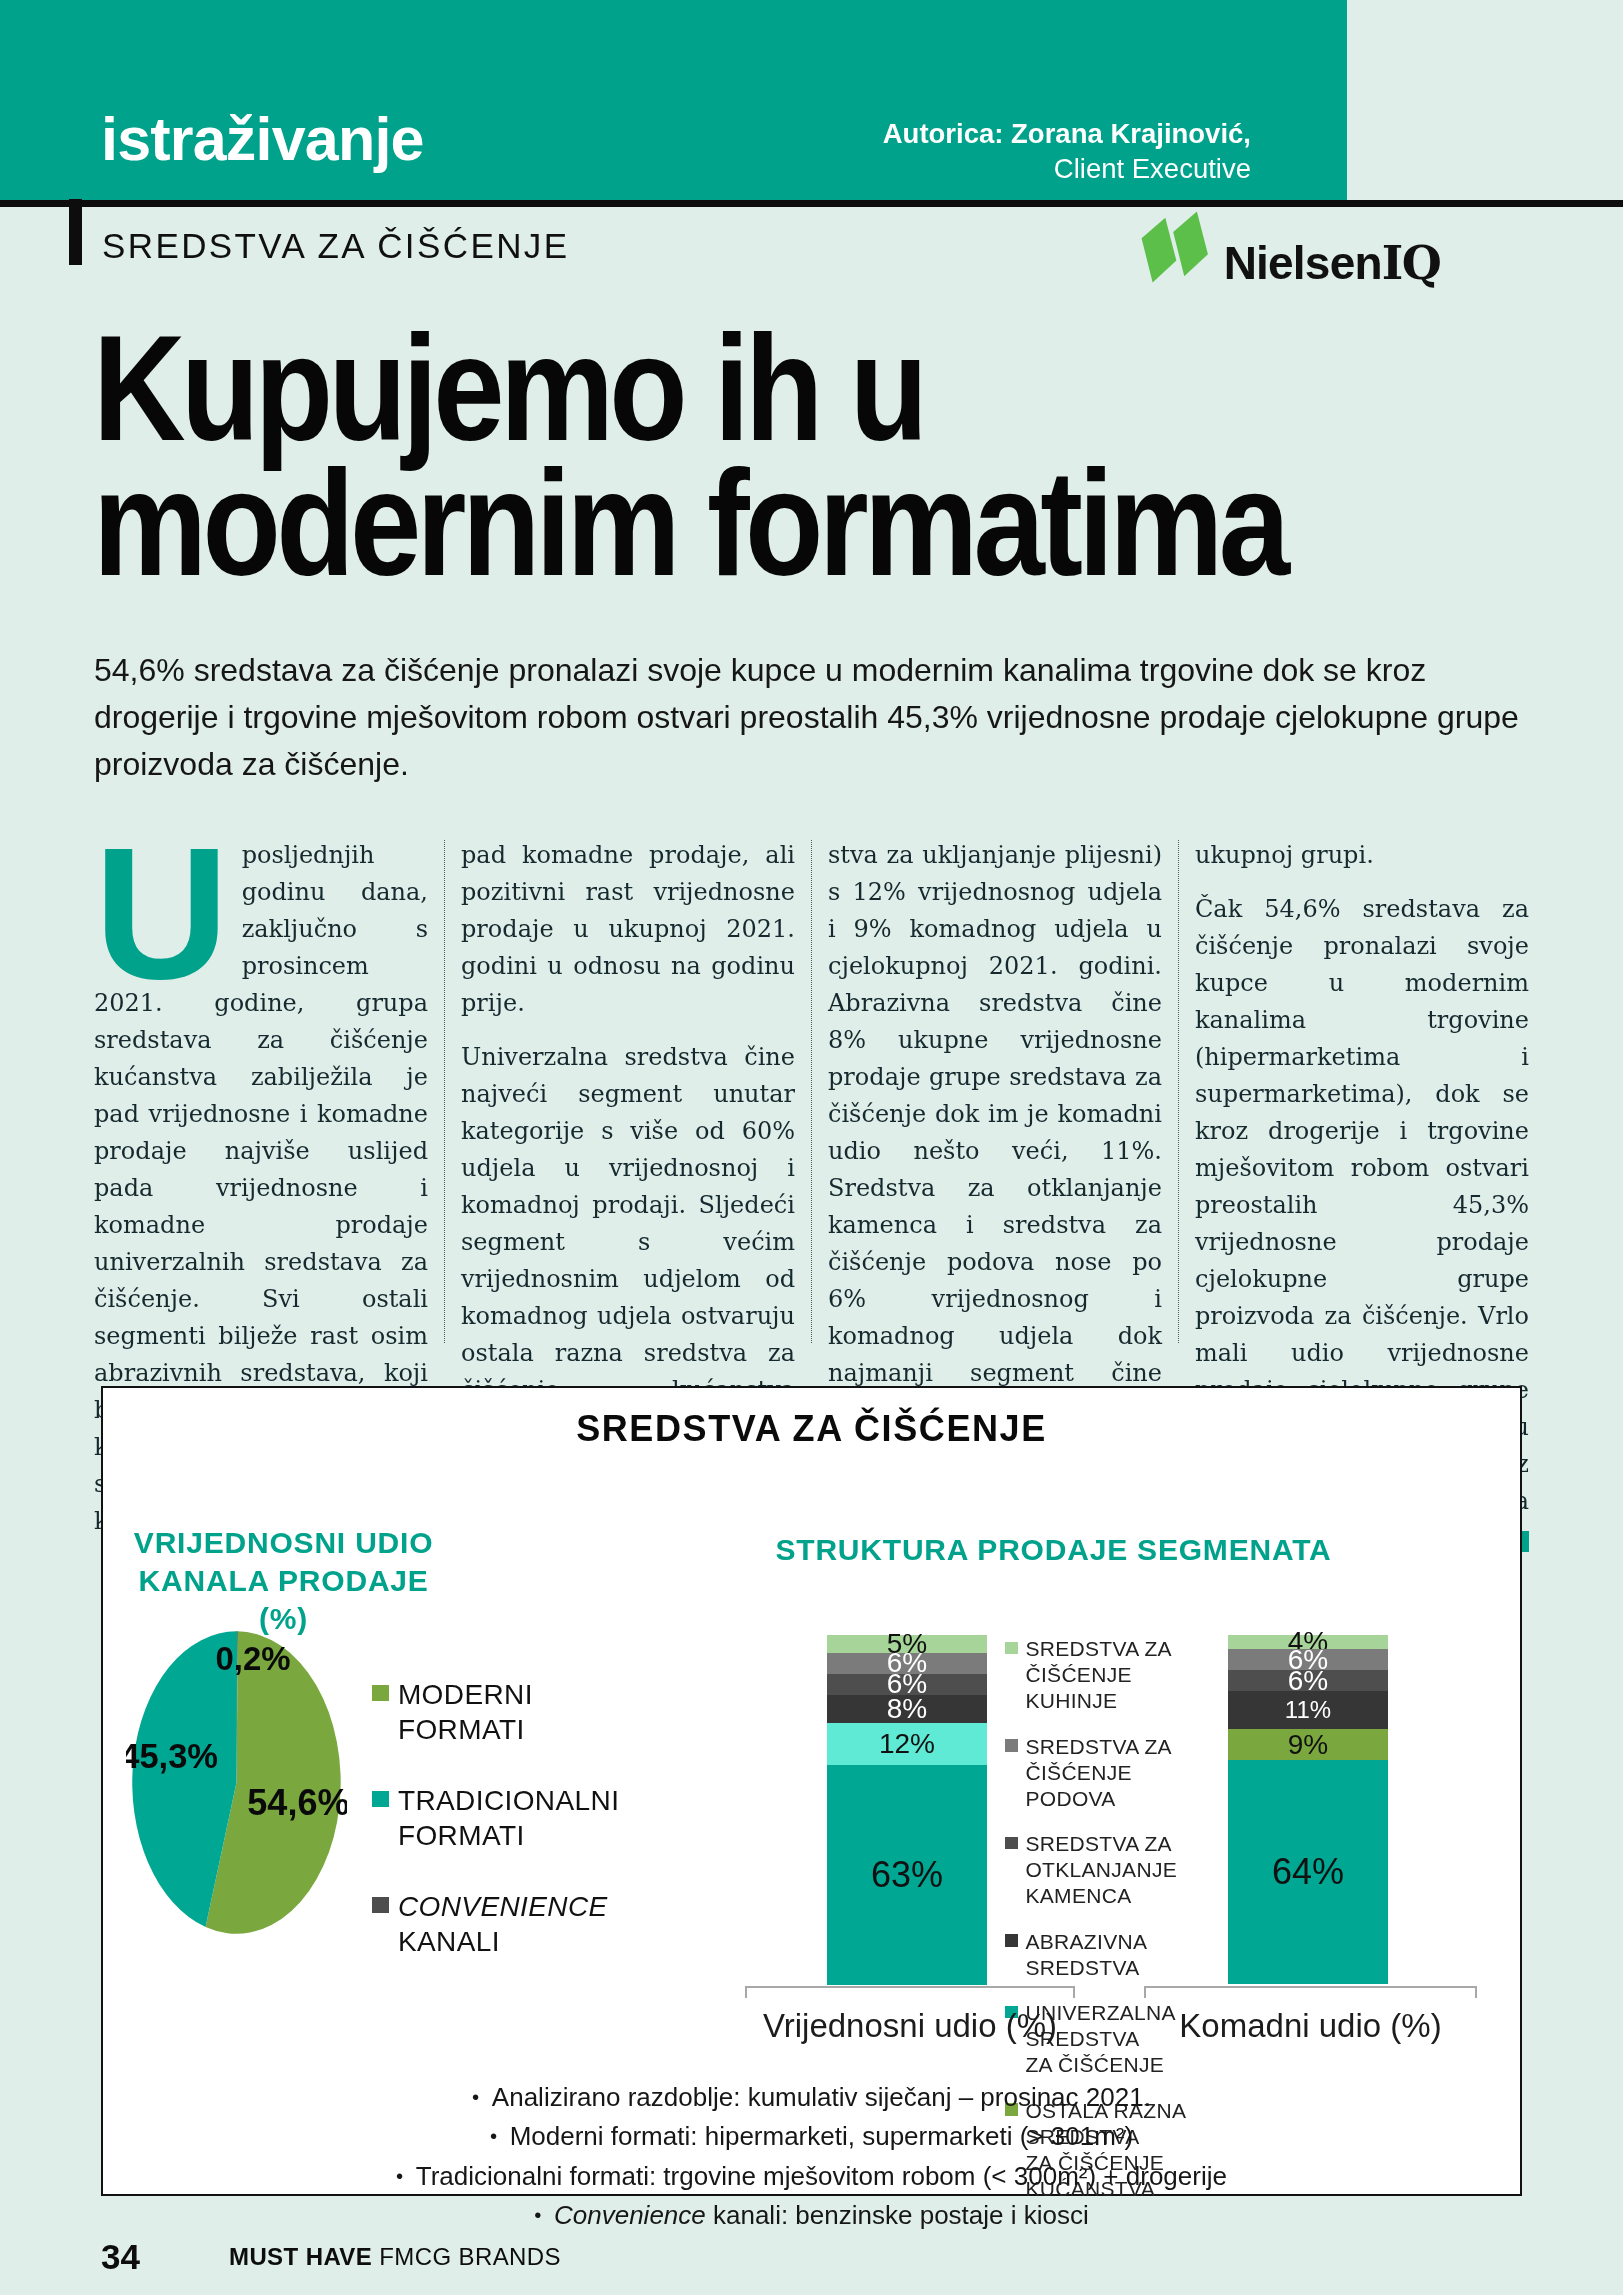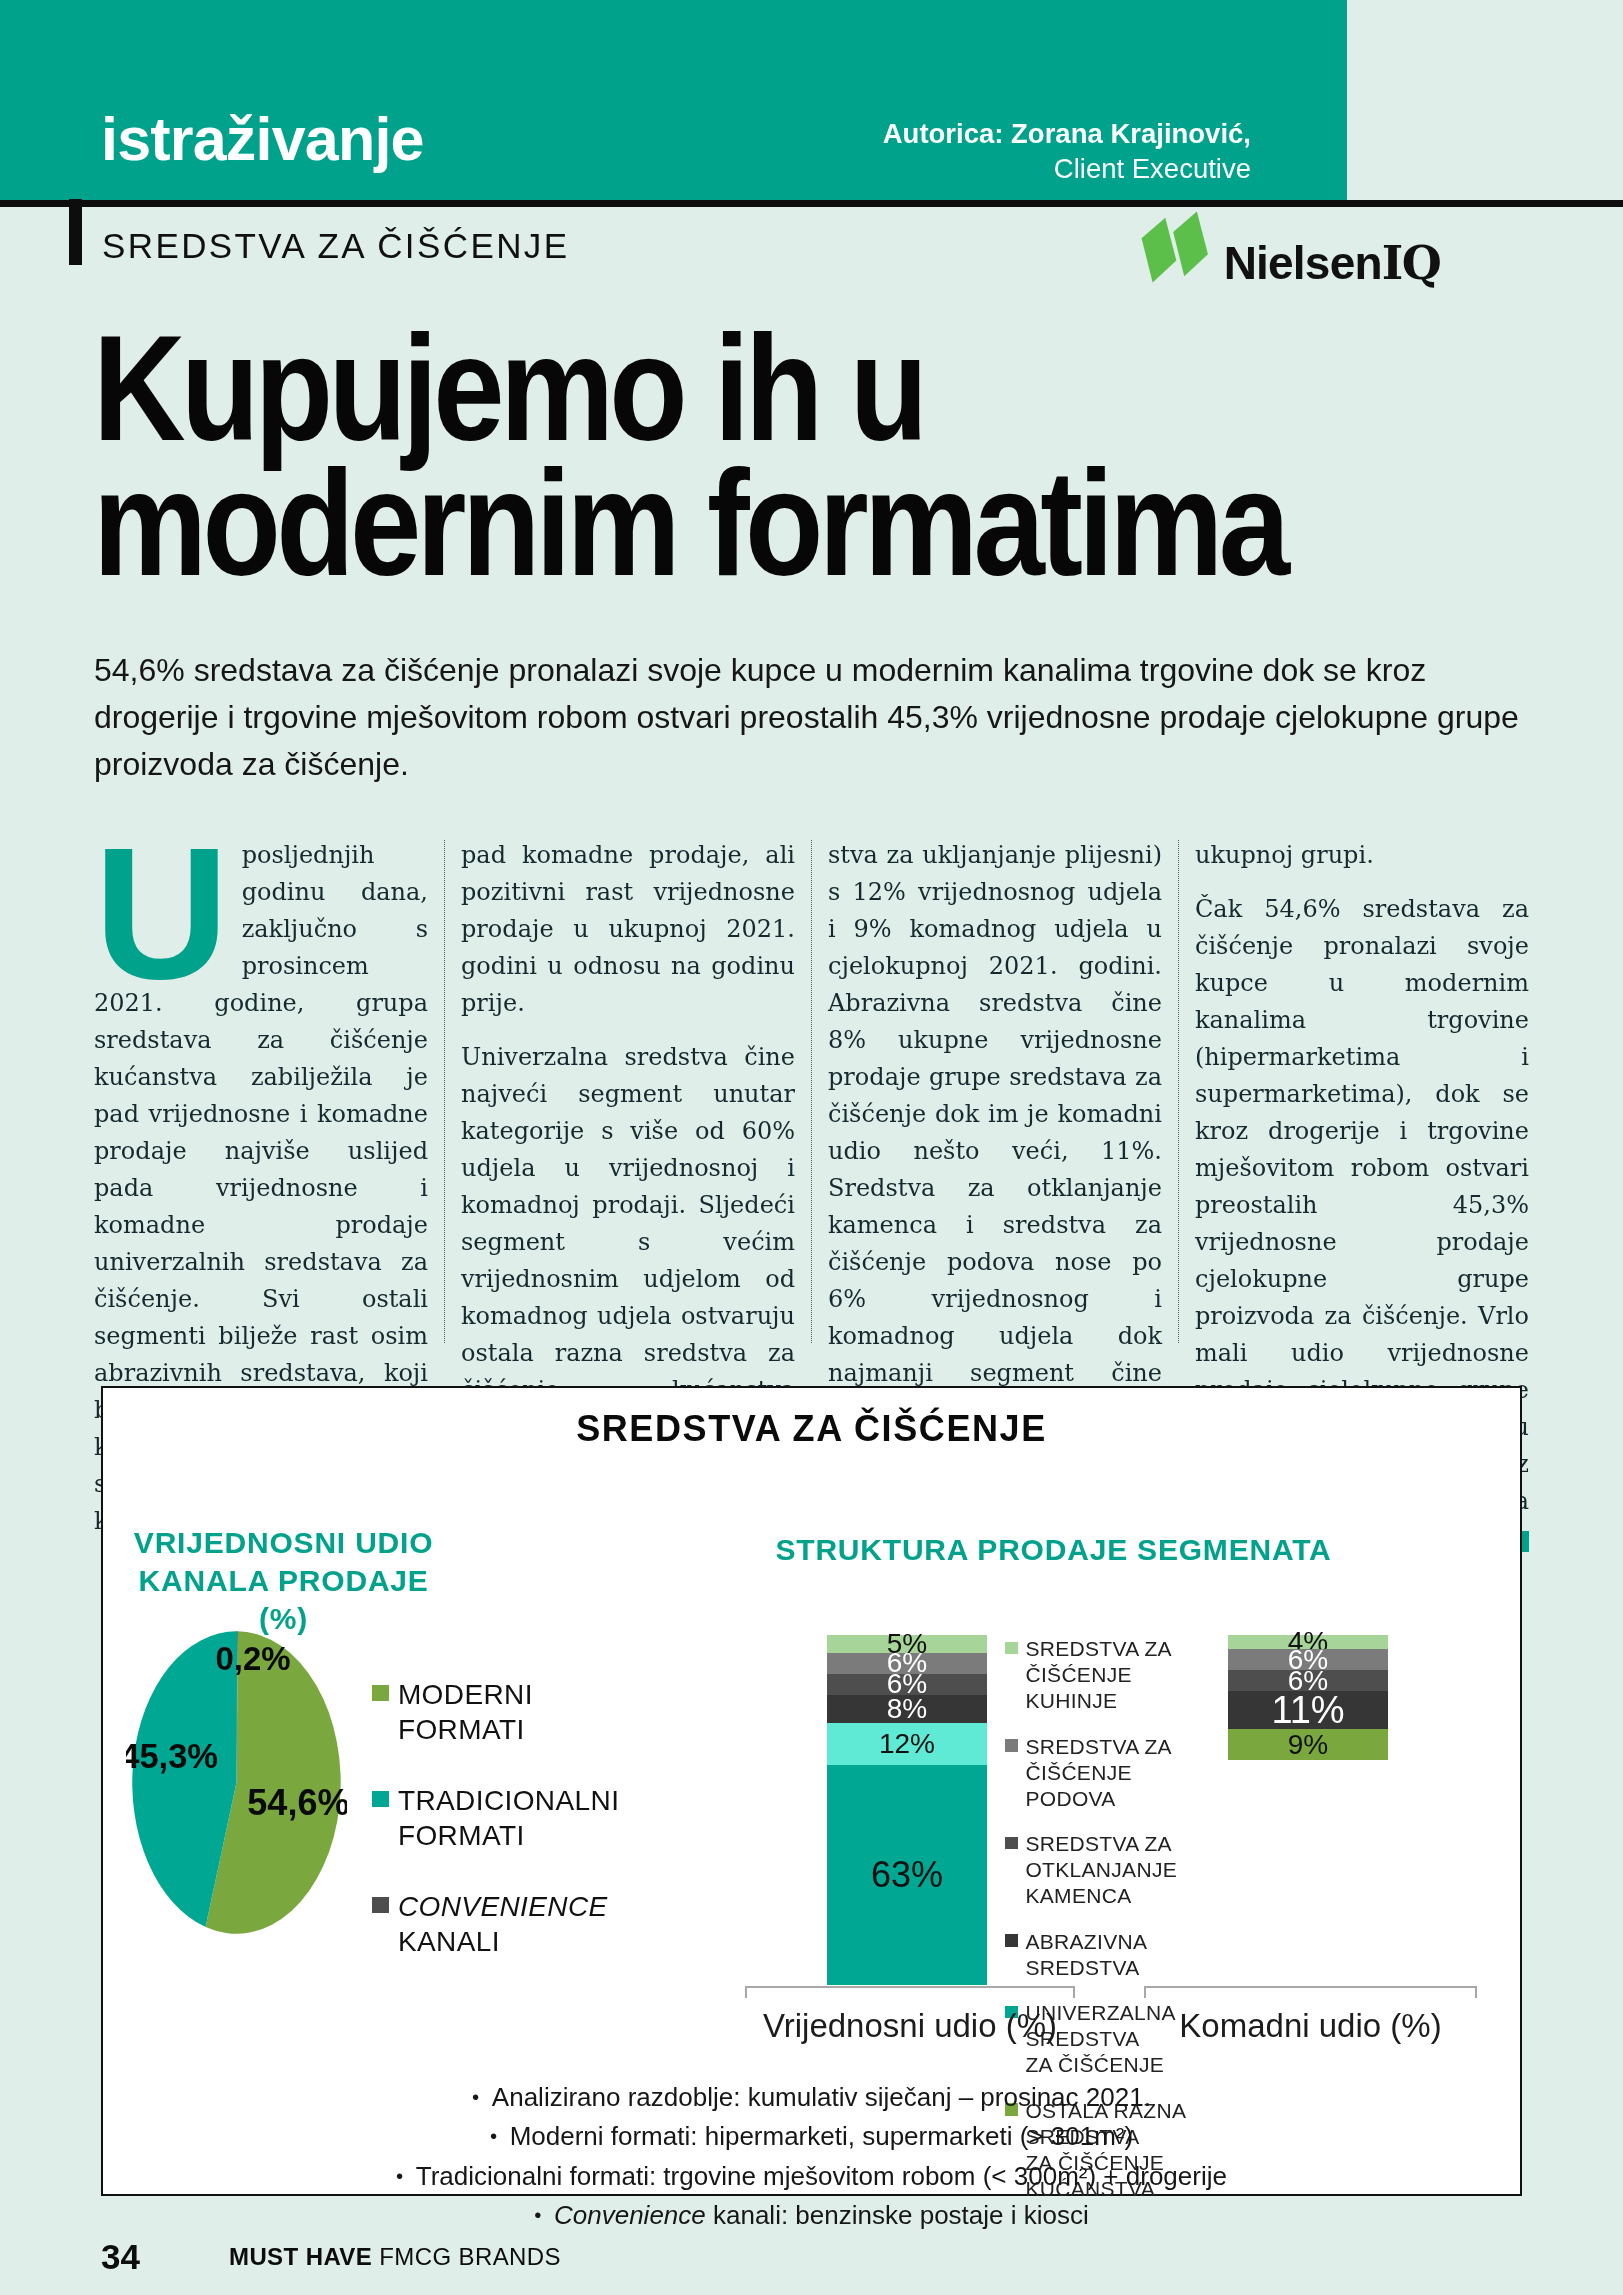--- a/index.html
+++ b/index.html
@@ -198,24 +198,27 @@
         <div class="seg" style="height: 14px; background: rgb(167, 212, 152);">
           <span style="color: rgb(17, 17, 17); font-size: 28px;">4%</span>
         </div>
         <div class="seg" style="height: 21px; background: rgb(123, 123, 123);">
           <span style="color: rgb(255, 255, 255); font-size: 28px;">6%</span>
         </div>
         <div class="seg" style="height: 21px; background: rgb(78, 78, 78);">
           <span style="color: rgb(255, 255, 255); font-size: 28px;">6%</span>
         </div>
         <div class="seg" style="height: 38px; background: rgb(54, 54, 54);">
-          <span style="color: rgb(255, 255, 255); font-size: 38px;">11%</span>
+          <span style="color: rgb(255, 255, 255); font-size: 24px;">11%</span>
         </div>
         <div class="seg" style="height: 31px; background: rgb(122, 168, 63);">
           <span style="color: rgb(17, 17, 17); font-size: 28px;">9%</span>
+        </div>
+        <div class="seg" style="height: 224px; background: rgb(0, 167, 147);">
+          <span style="color: rgb(17, 17, 17); font-size: 36px;">64%</span>
         </div>
       </div>
     <div id="bar-legend">
         <div class="bleg">
           <span class="sq" style="background: rgb(167, 212, 152);"></span>
           <span class="txt">
             <div>SREDSTVA ZA ČIŠĆENJE</div>
             <div>KUHINJE</div>
           </span>
         </div>

